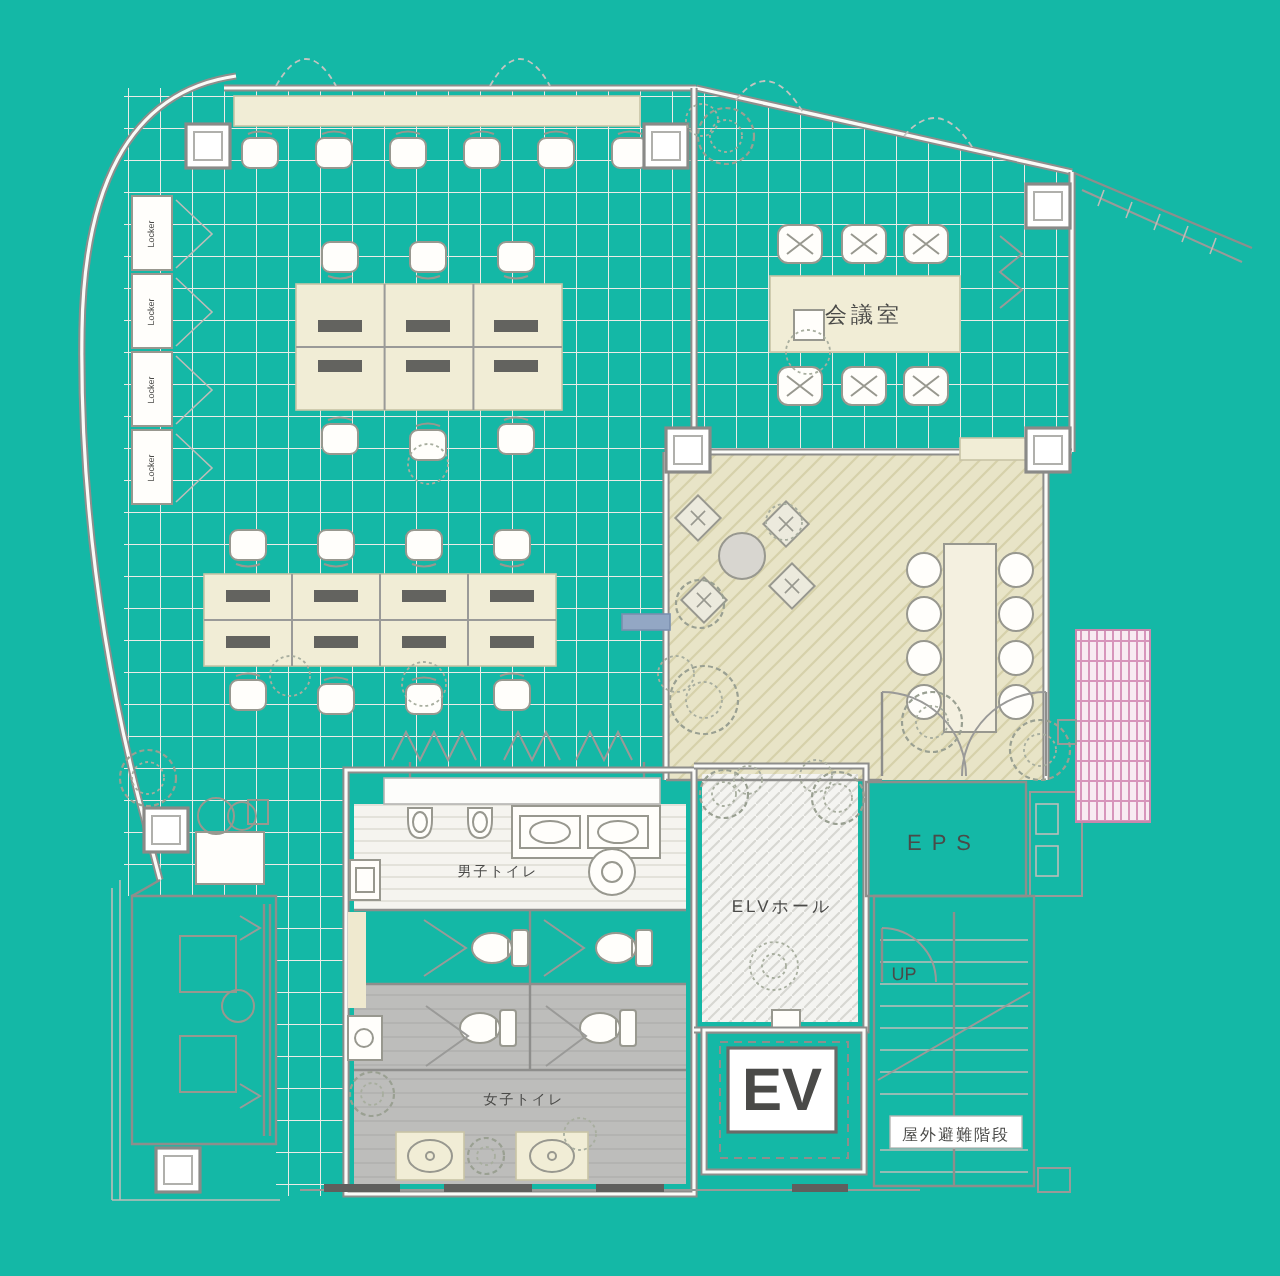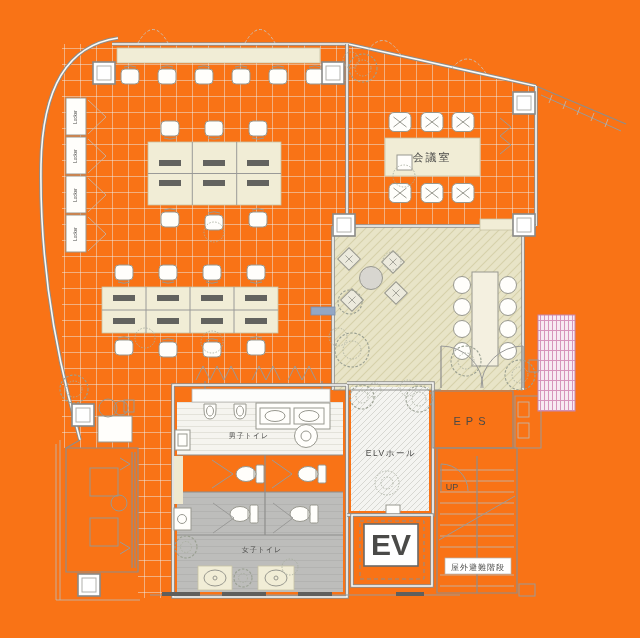--- a/index.html
+++ b/index.html
@@ -1,16 +1,16 @@
 <!DOCTYPE html>
 <html><head>
 <meta charset="utf-8">
 <style>
   html,body{margin:0;padding:0;background:#ffffff;}
-  .stage{position:relative;width:640px;height:638px;background:#f97316;overflow:hidden;
+  .stage{position:relative;width:640px;height:638px;background:#14b8a6;overflow:hidden;
          font-family:"Liberation Sans",sans-serif;}
   svg{position:absolute;left:0;top:0;}
   
   .w2 {stroke:#8e8e8c;stroke-width:3.6;fill:none;}
   .w2i{stroke:#fbfbf8;stroke-width:1.6;fill:none;}
   .w1 {stroke:#8e8e8c;stroke-width:1.2;fill:none;}
   .w1d{stroke:#9a9a98;stroke-width:1;fill:none;}
   .thin{stroke:#bdbdb9;stroke-width:.8;fill:none;}
   .dash{stroke:#8e8e8c;stroke-width:1;fill:none;stroke-dasharray:4 3;}
   .swing{stroke:#c4c4c0;stroke-width:.9;fill:none;stroke-dasharray:3 2;}

